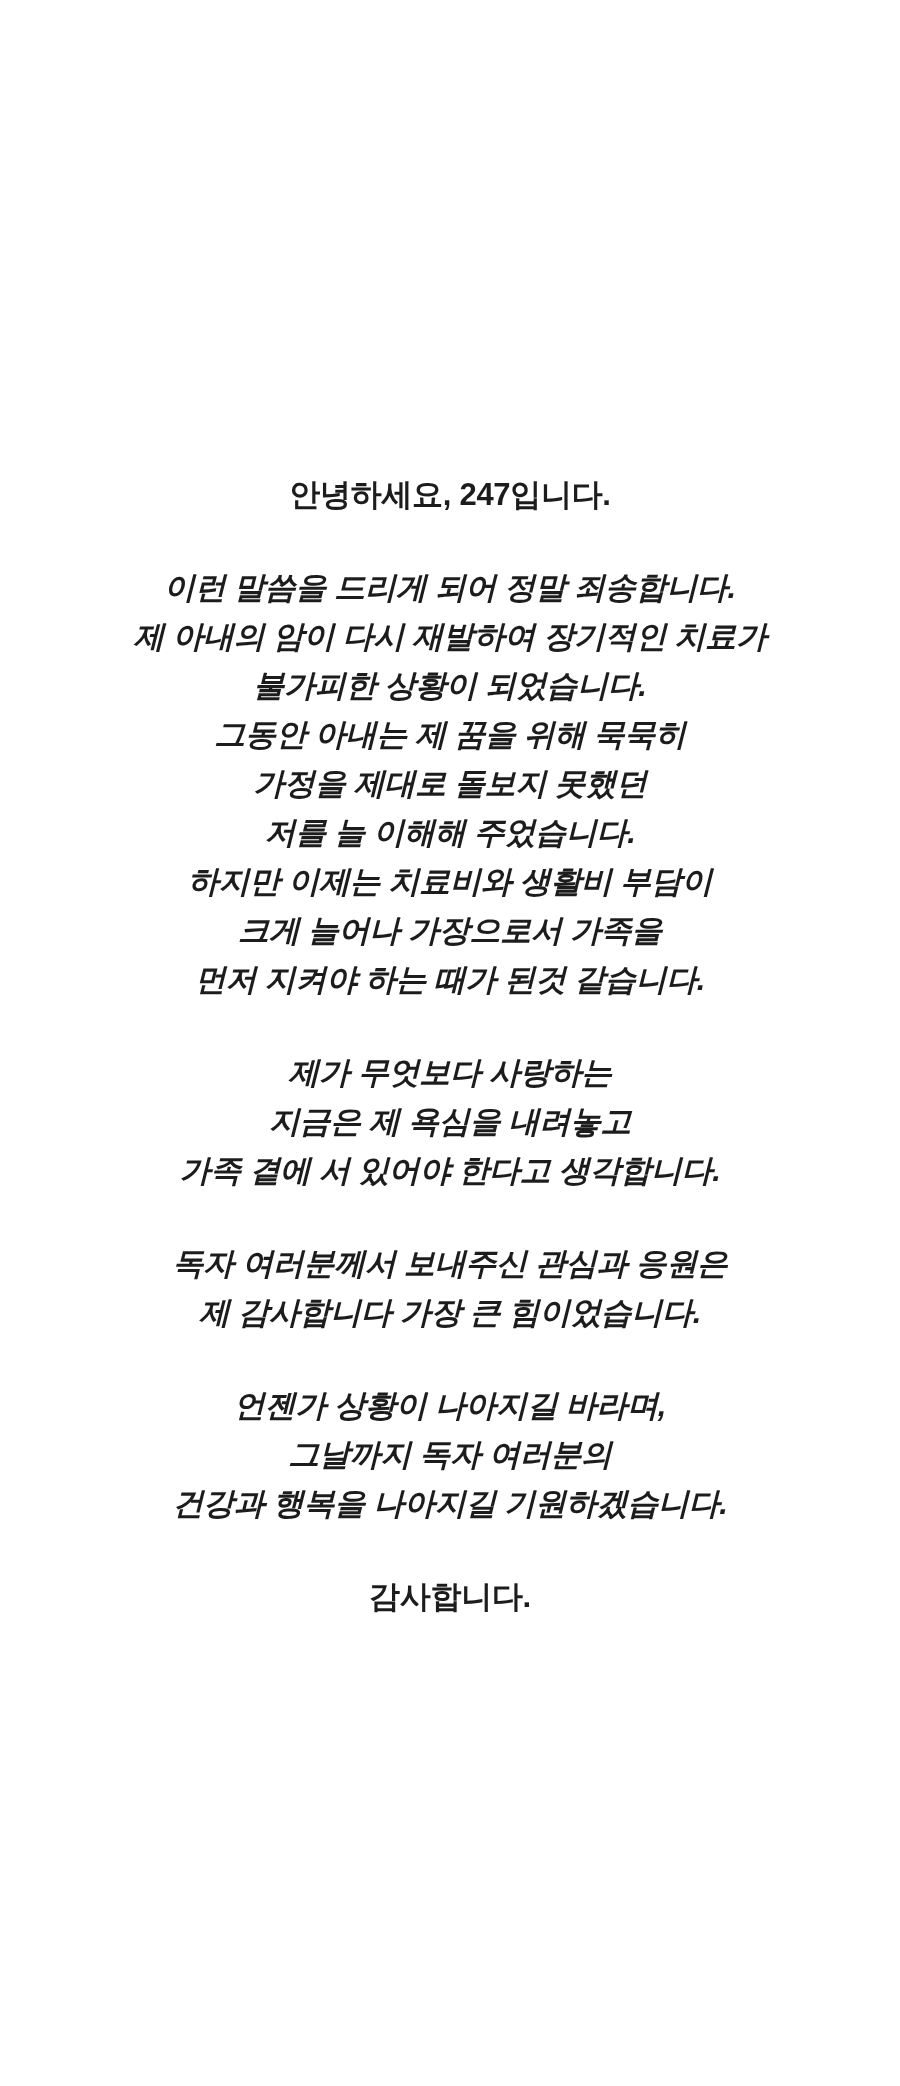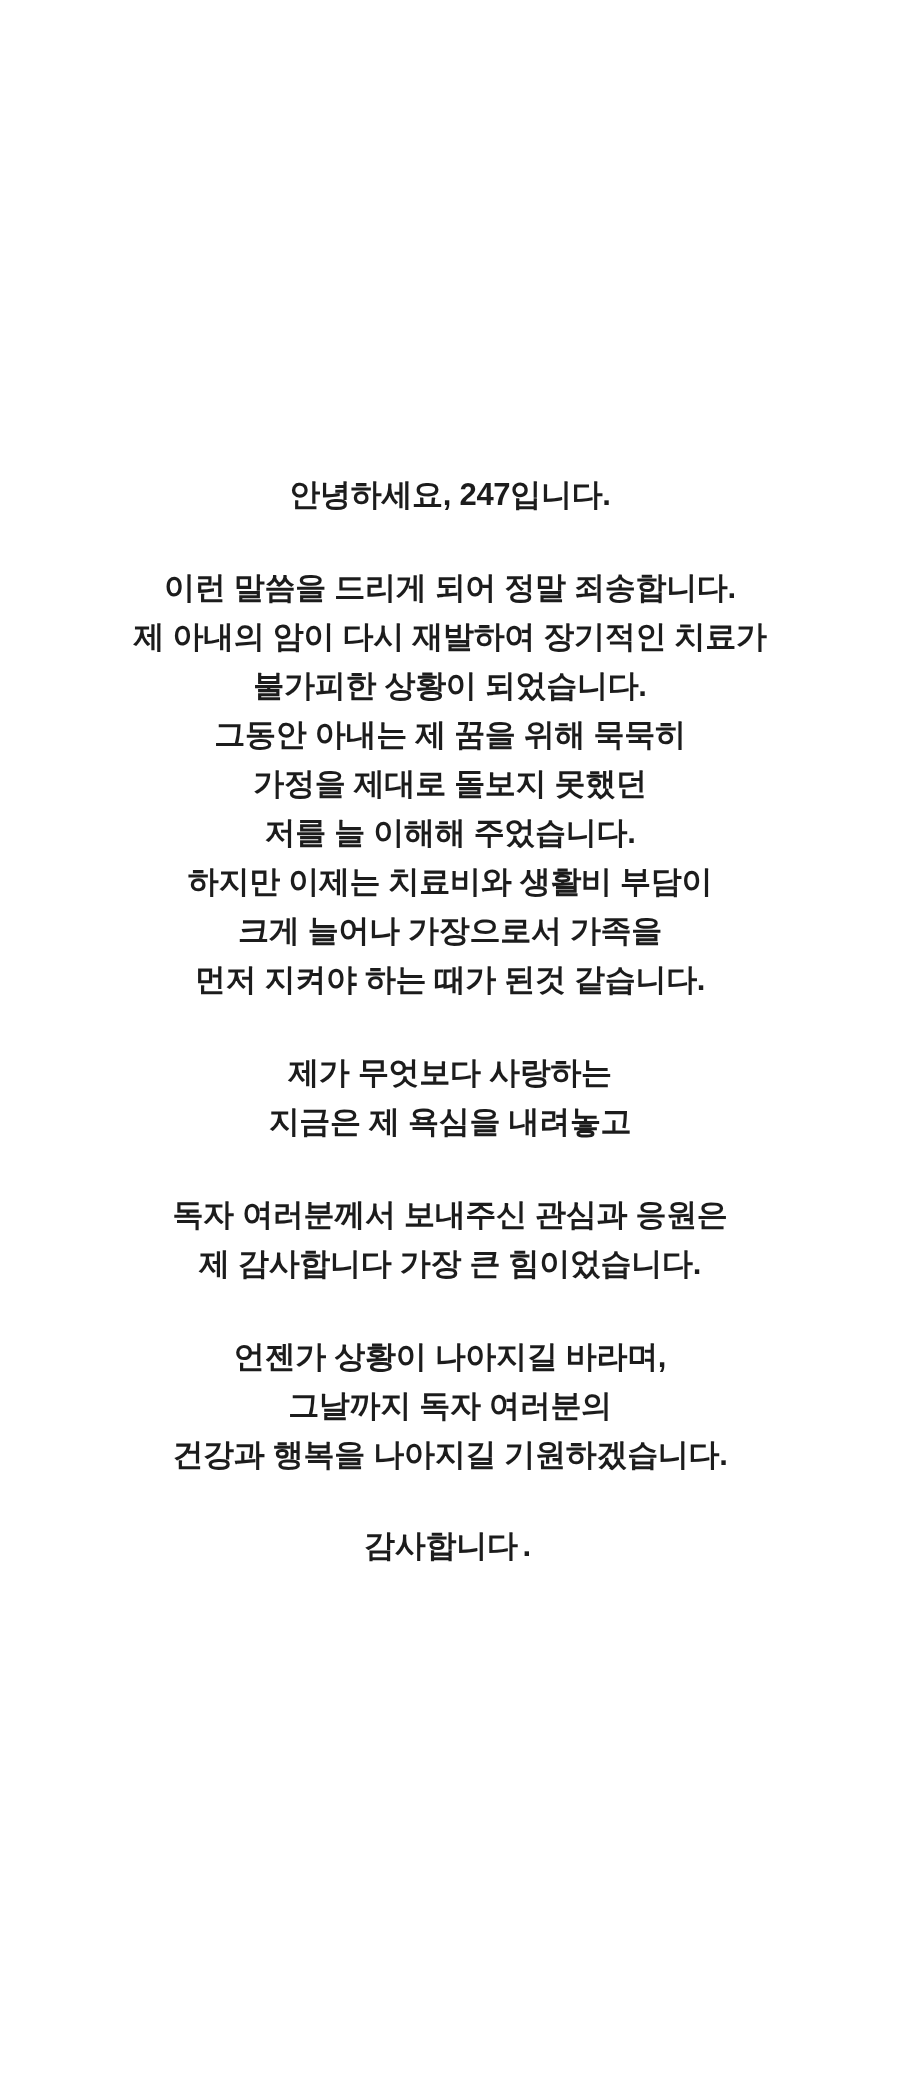--- a/index.html
+++ b/index.html
@@ -41,27 +41,27 @@
     letter-spacing: -0.3px;
     font-weight: 600;
     color: #1c1c1c;
     white-space: nowrap;
   }
   .greeting {
     margin-bottom: 44px;
   }
   .block {
     margin-bottom: 44px;
+    font-style: italic;
   }
   .block:last-child {
     margin-bottom: 0;
   }
   .closing .line {
     font-weight: 600;
-    font-family: Liberation Mono, monospace;
   }
 </style>
 </head>
 <body>
 
 <div class="page">
   <div class="notice">
 
     <div class="para greeting">
       <span class="line">안녕하세요, 247입니다.</span>
@@ -75,20 +75,21 @@
       <span class="line">가정을 제대로 돌보지 못했던</span>
       <span class="line">저를 늘 이해해 주었습니다.</span>
       <span class="line">하지만 이제는 치료비와 생활비 부담이</span>
       <span class="line">크게 늘어나 가장으로서 가족을</span>
       <span class="line">먼저 지켜야 하는 때가 된것 같습니다.</span>
     </div>
 
     <div class="para block">
       <span class="line">제가 무엇보다 사랑하는</span>
       <span class="line">지금은 제 욕심을 내려놓고</span>
+      <span class="line">가족 곁에 서 있어야 한다고 생각합니다.</span>
     </div>
 
     <div class="para block">
       <span class="line">독자 여러분께서 보내주신 관심과 응원은</span>
       <span class="line">제 감사합니다 가장 큰 힘이었습니다.</span>
     </div>
 
     <div class="para block">
       <span class="line">언젠가 상황이 나아지길 바라며,</span>
       <span class="line">그날까지 독자 여러분의</span>

